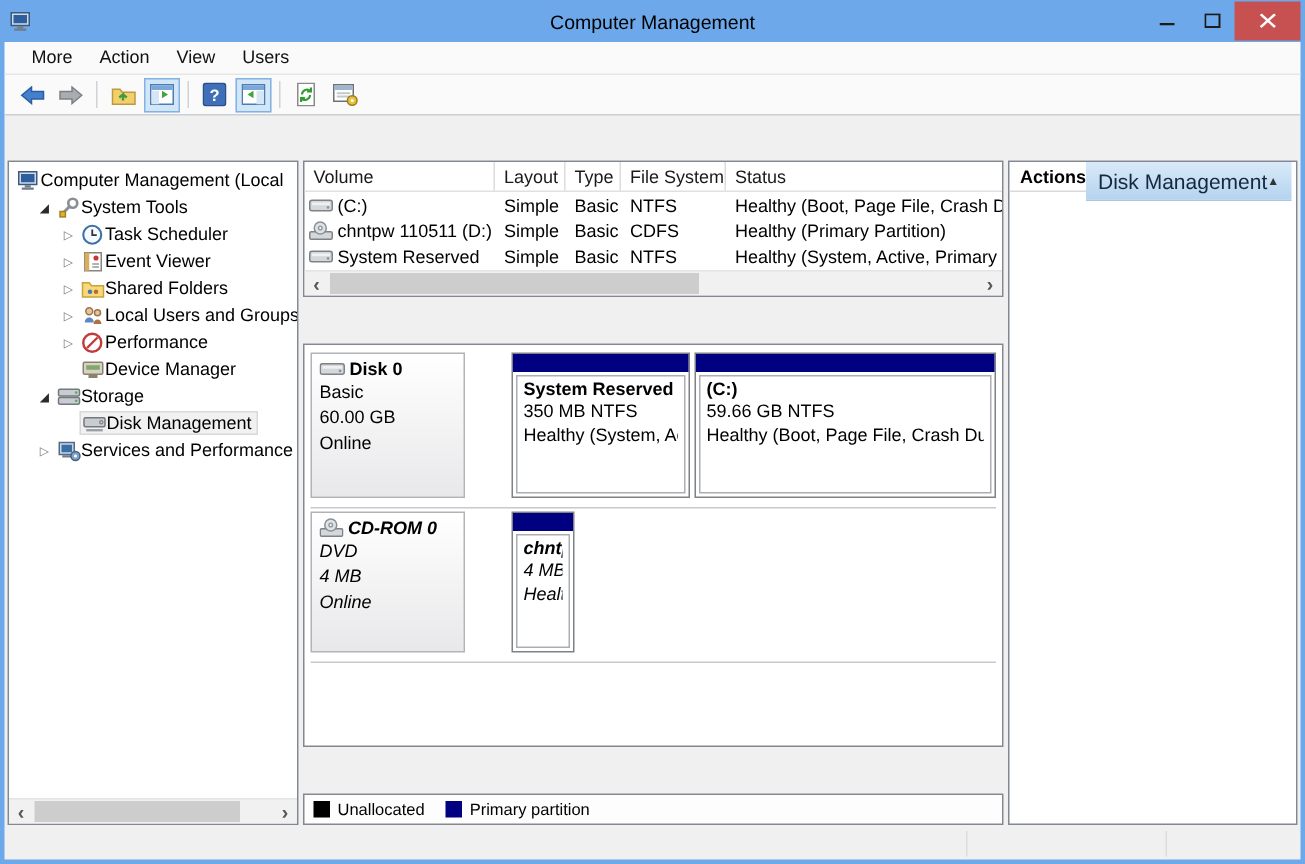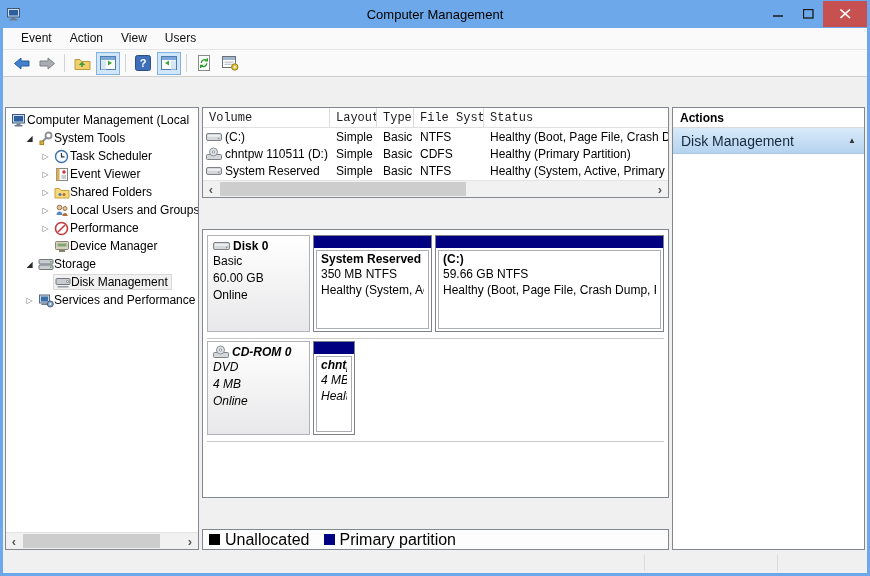--- a/index.html
+++ b/index.html
@@ -40,48 +40,48 @@
   .selwrap{display:flex;align-items:center;border:1px solid transparent;padding-right:3px;}
   .selwrap.sel{background:#F1F1F1;border-color:#D9D9D9;}
   
   .hscroll{height:17px;flex:none;background:#F1F1F1;border-top:1px solid #E4E4E4;position:relative;
     display:flex;align-items:center;justify-content:space-between;}
   .harrow{width:16px;text-align:center;font-size:13px;color:#575757;line-height:15px;font-weight:bold;}
   .hthumb{position:absolute;top:1px;bottom:1px;background:#CDCDCD;}
   
   .mid{flex:1;display:flex;flex-direction:column;gap:3px;min-width:0;min-height:0;}
   .list-pane{height:91px;flex:none;display:flex;flex-direction:column;overflow:hidden;}
-  .lv-head{height:20px;flex:none;display:flex;border-bottom:1px solid #E0E0E0;font-size:12px;color:#1a1a1a;font-family:Liberation Mono, monospace;}
+  .lv-head{height:20px;flex:none;display:flex;border-bottom:1px solid #E0E0E0;font-size:12px;color:#1a1a1a;}
   .lv-hc{display:flex;align-items:center;padding-left:6px;border-right:1px solid #DCDCDC;overflow:hidden;white-space:nowrap;}
   .lv-row{height:17px;flex:none;display:flex;font-size:12px;align-items:center;overflow:hidden;}
   .lv-c{display:flex;align-items:center;padding-left:6px;overflow:hidden;white-space:nowrap;}
   .c-vol{width:127px;flex:none;} .c-layout{width:47px;flex:none;} .c-type{width:37px;flex:none;}
   .c-fs{width:70px;flex:none;} .c-status{flex:1;min-width:0;}
   .c-vol.lv-c{padding-left:3px;gap:3px;}
   
   .graph-pane{flex:1;min-height:0;padding:5px 4px 0;overflow:hidden;}
-  .dblock{display:flex;padding-bottom:6px;margin-bottom:2px;border-bottom:1px solid #C9C9C9;}
+  .dblock{display:flex;padding-bottom:6px;margin-bottom:2px;border-bottom:1px solid #C9C9C9;gap:28px;}
   .dblock-1{height:104px;} .dblock-2{height:101px;font-style:italic;}
   .dinfo{width:103px;flex:none;border:1px solid #B0B3B8;background:linear-gradient(#FFFFFF,#E8E8EA);
     padding:3px 0 0 5px;overflow:hidden;}
   .dtitle{display:flex;align-items:center;gap:3px;font-size:12px;font-weight:bold;white-space:nowrap;}
   .dline{font-size:12px;line-height:17px;white-space:nowrap;}
   .parts{flex:1;display:flex;gap:3px;margin-left:3px;min-width:0;}
   .part{border:1px solid #7E8185;background:#fff;display:flex;flex-direction:column;min-width:0;}
   .part-sr{width:119px;flex:none;} .part-c{flex:1;} .part-cd{width:42px;flex:none;}
   .pbar{height:12px;flex:none;background:#000080;}
   .pbody{flex:1;margin:2px;border:1px solid #ABAEB3;padding:1px 4px;overflow:hidden;}
   .pname{font-size:12px;font-weight:bold;white-space:nowrap;overflow:hidden;}
   .pline{font-size:12px;line-height:16px;white-space:nowrap;overflow:hidden;}
   
   .legend{height:21px;flex:none;display:flex;align-items:center;padding-left:6px;background:#FDFDFD;}
-  .leg-item{display:flex;align-items:center;gap:5px;margin-right:14px;font-size:16px;}
+  .leg-item{display:flex;align-items:center;gap:5px;margin-right:14px;font-size:11px;}
   .leg-sq{width:11px;height:11px;flex:none;}
   
-  .actions-pane{width:193px;flex:none;display:flex;flex-direction:column;overflow:hidden;}
+  .actions-pane{width:193px;flex:none;display:flex;flex-direction:row;overflow:hidden;}
   .actions-head{height:20px;flex:none;font-size:12px;font-weight:bold;padding:3px 0 0 7px;border-bottom:1px solid #DADADA;}
   .action-group{height:26px;flex:none;display:flex;align-items:center;padding:0 8px;
     background:linear-gradient(#D9EAF9,#B5D3EF);border-bottom:1px solid #A9C7E5;
     font-size:14px;color:#14283E;}
   .g-arrow{margin-left:auto;font-size:8px;color:#333;}
   .action-item{height:22px;flex:none;display:flex;align-items:center;font-size:12px;padding:0 9px 0 29px;}
   .i-arrow{margin-left:auto;font-size:8px;color:#222;}
   
   .statusbar{height:21px;flex:none;background:#F0F0F0;position:relative;}
   .sb-sep{position:absolute;top:2px;bottom:2px;width:1px;background:#DCDCDC;}
@@ -117,21 +117,21 @@
       <span class="ctl ctl-close">
         <svg width="11" height="10">
             <line x1="0.5" y1="0.5" x2="10" y2="9" stroke="#fff" stroke-width="1.6"></line>
             <line x1="10" y1="0.5" x2="0.5" y2="9" stroke="#fff" stroke-width="1.6"></line>
           </svg>
       </span>
     </span>
   </div>
 
   <div class="menubar">
-    <span class="menu-item">Event</span>
+    <span class="menu-item">More</span>
     <span class="menu-item">Action</span>
     <span class="menu-item">View</span>
     <span class="menu-item">Users</span>
   </div>
 
   <div class="toolbar">
     <span class="tbtn">
       <span>
           <svg width="17" height="13">
             <path d="M8 1 L1.5 6.5 L8 12 L8 9 H16 V4 H8 Z" fill="#4380CE" stroke="#2B5E9E"></path>

